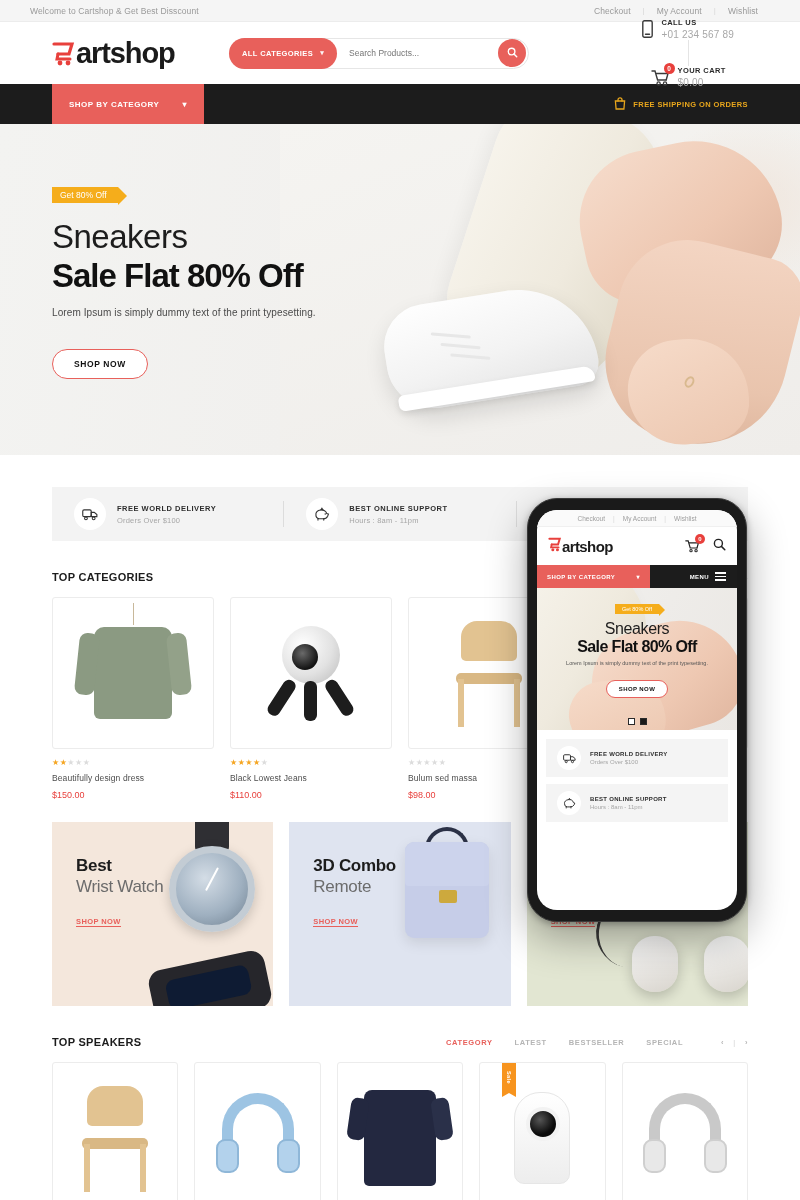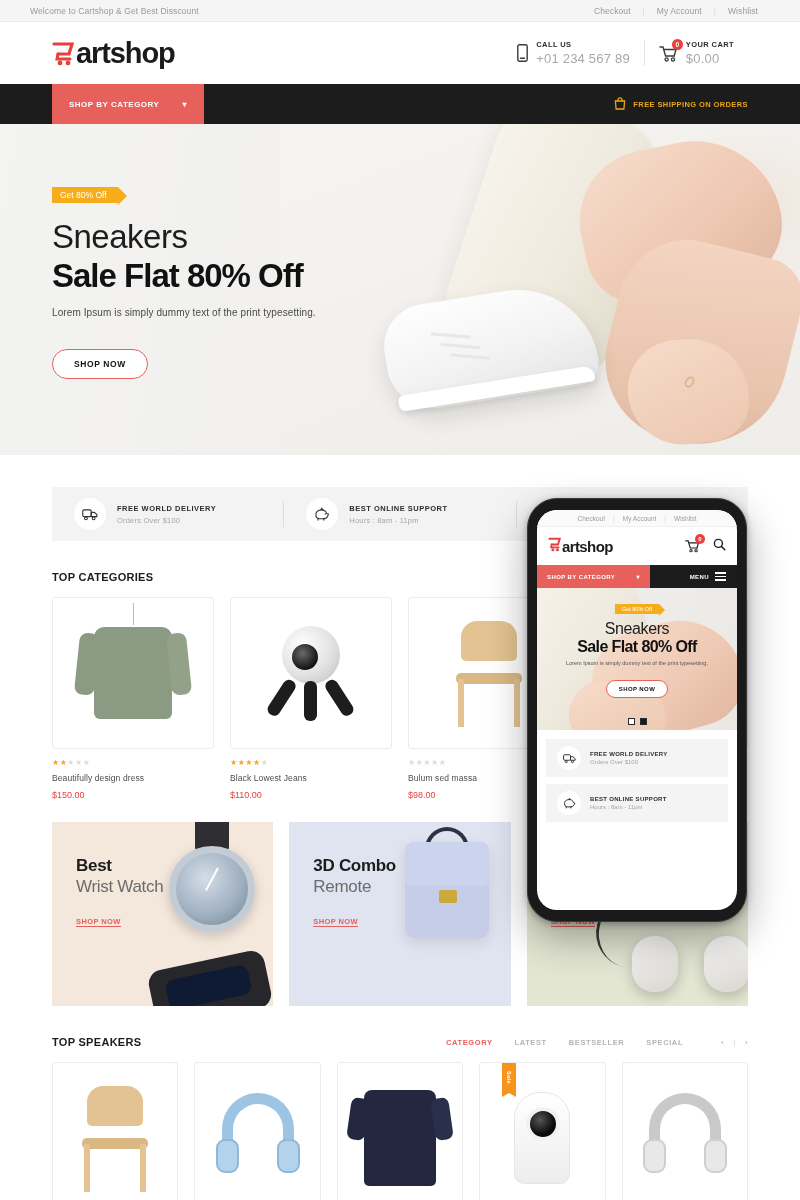--- a/index.html
+++ b/index.html
@@ -68,26 +68,26 @@
     padding: 0 12px; background: transparent;
     font-family: "Liberation Sans", sans-serif;
   }
   .search-btn {
     width: 28px; height: 28px; border-radius: 50%;
     background: #e8605b; color: #fff;
     display: flex; align-items: center; justify-content: center;
     margin-right: 2px; border: none; cursor: pointer;
   }
 
-  .header-right { margin-left: auto; display: flex; align-items: center; }
+  .header-right { margin-left: auto; display: flex; align-items: center; flex-direction: column; }
   .hr-item { display: flex; align-items: center; gap: 8px; padding: 0 14px; }
   .hr-divider { width: 1px; height: 26px; background: #e4e4e4; }
   .hr-icon { color: #3b3b3b; position: relative; display:flex; }
   .hr-txt-top { font-size: 7.5px; font-weight: bold; color: #2b2b2b; letter-spacing: .4px; }
-  .hr-txt-bot { font-size: 13px; color: #a8a8a8; letter-spacing: .2px; margin-top: 2px; }
+  .hr-txt-bot { font-size: 10px; color: #a8a8a8; letter-spacing: .2px; margin-top: 2px; }
   .cart-badge {
     position: absolute; top: -6px; right: -5px;
     background: #e8403c; color: #fff;
     width: 11px; height: 11px; border-radius: 50%;
     font-size: 6.5px; display: flex; align-items: center; justify-content: center;
     font-weight: bold;
   }
 
   
   .nav {
@@ -386,20 +386,35 @@
       <svg width="27" height="26" viewBox="0 0 27 26">
         <path d="M2 3 H20 L17 13 H6" fill="none" stroke="#e8403c" stroke-width="3.2" stroke-linecap="round"></path>
         <path d="M6 13 L5 18 H18" fill="none" stroke="#e8403c" stroke-width="3" stroke-linecap="round"></path>
         <circle cx="8" cy="22" r="2.4" fill="#e8403c"></circle>
         <circle cx="16" cy="22" r="2.4" fill="#e8403c"></circle>
       </svg>
     </span>
     <span class="logo-text">artshop</span>
   </div>
 
+  <div class="searchwrap">
+    <div class="cat-select">
+      <span>ALL CATEGORIES</span>
+      <span class="cat-caret">▾</span>
+    </div>
+    <input class="search-input" type="text" placeholder="Search Products..." style="">
+    <button class="search-btn">
+      <span>
+        <svg width="11" height="11" viewBox="0 0 12 12">
+          <circle cx="5" cy="5" r="3.6" fill="none" stroke="#fff" stroke-width="1.5"></circle>
+          <line x1="7.6" y1="7.6" x2="10.6" y2="10.6" stroke="#fff" stroke-width="1.6" stroke-linecap="round"></line>
+        </svg>
+      </span>
+    </button>
+  </div>
 
   <div class="header-right">
     <div class="hr-item">
       <span class="hr-icon">
         <svg width="11" height="18" viewBox="0 0 11 18">
           <rect x="0.8" y="0.8" width="9.4" height="16.4" rx="1.6" fill="none" stroke="#3b3b3b" stroke-width="1.4"></rect>
           <rect x="2.8" y="13.6" width="5.4" height="1.4" rx=".7" fill="#3b3b3b"></rect>
         </svg>
       </span>
       <div>

